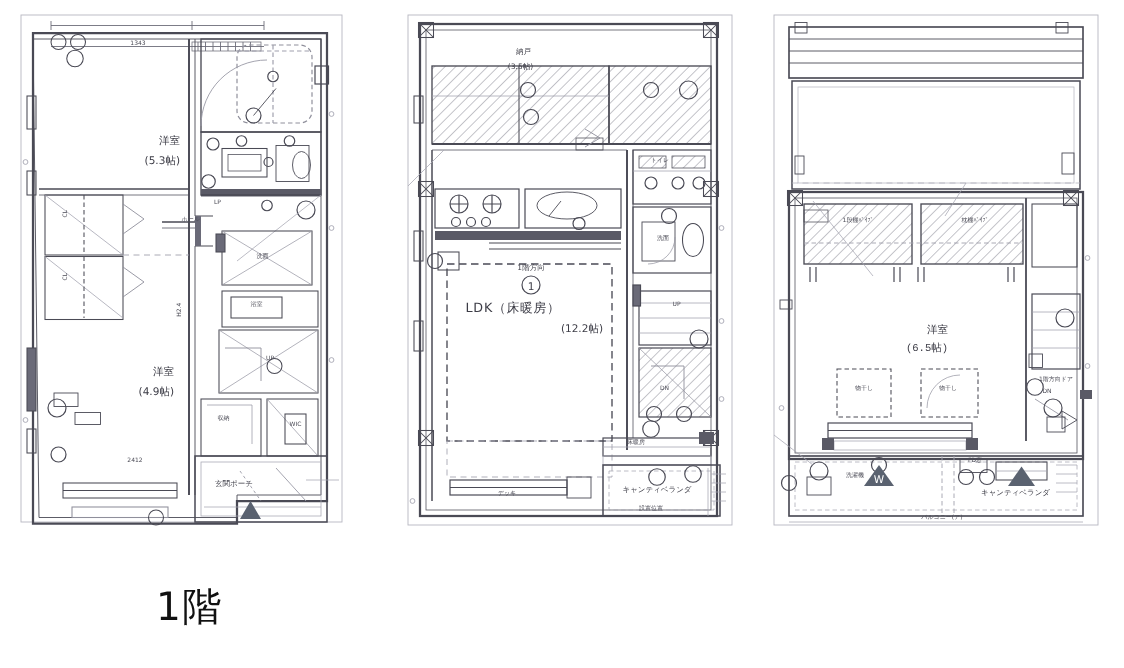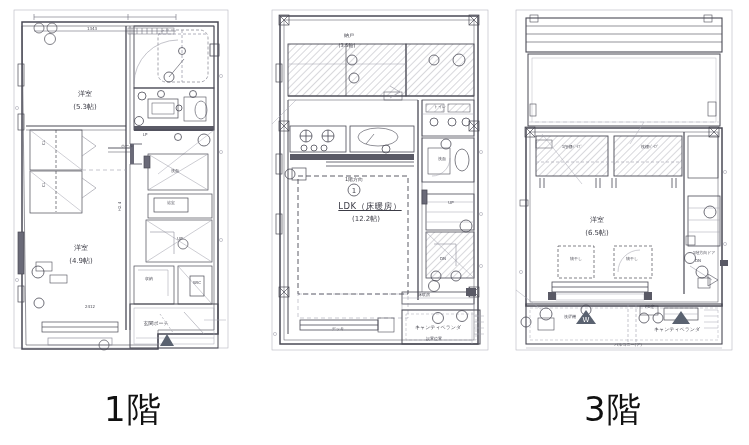--- a/index.html
+++ b/index.html
@@ -7,30 +7,30 @@
        font-family:"DejaVu Sans","Liberation Sans",sans-serif;color:#1a1a1a;}
   .sheet{position:relative;width:749px;height:445px;background:#fff;}
 
   .plan{position:absolute;top:4px;width:233px;height:352px;}
   .plan#plan1{left:8px;}
   .plan#plan2{left:266px;}
   .plan#plan3{left:512px;}
 
   .plan svg{display:block;width:100%;height:100%;}
 
-  .floorlabel{position:absolute;top:392px;font-size:34px;line-height:1;
+  .floorlabel{position:absolute;top:392px;font-size:26px;line-height:1;
       letter-spacing:1px;color:#111;font-family:"DejaVu Sans",sans-serif;}
   #lab1{left:104px;}
   #lab2{left:344px;}
   #lab3{left:584px;}
 
   
   .rmtxt{position:absolute;text-align:center;color:#3c3c46;
      font-family:"DejaVu Sans",sans-serif;line-height:1.25;white-space:pre;}
-  .rm-b{font-size:7px;}
+  .rm-b{font-size:7px;text-align:right;}
   .rm-c{font-size:5px;}
   .tiny{font-size:4px;color:#4a4a55;}
   .ldkname{font-size:8.5px;letter-spacing:.5px;}
 </style>
 </head>
 <body>
 
 <div class="sheet">
 
   <div class="plan" id="plan1">
@@ -350,21 +350,21 @@
       </g>
 
       <circle cx="88" cy="186" r="6" stroke="#4a4a55" fill="none" stroke-width=".8"></circle>
       <text x="88" y="189" font-size="7" text-anchor="middle" fill="#3c3c46" font-family="DejaVu Sans">1</text>
     </svg>
 
     <div class="rmtxt rm-c" style="left:58px;top:28px;width:50px;"><span>納戸</span></div>
     <div class="rmtxt rm-c" style="left:56px;top:38px;width:50px;"><span>(3.5帖)</span></div>
 
     <div class="rmtxt rm-c" style="left:57px;top:172px;width:62px;"><span>1階方向</span></div>
-    <div class="rmtxt ldkname" style="left:64px;top:197px;width:80px;text-decoration:underline;"><span>LDK（床暖房）</span></div>
+    <div class="rmtxt ldkname" style="left:36px;top:197px;width:80px;"><span>LDK（床暖房）</span></div>
     <div class="rmtxt rm-b" style="left:64px;top:211px;width:72px;"><span>(12.2帖)</span></div>
 
     <div class="rmtxt rm-c" style="left:134px;top:320px;width:76px;"><span>キャンティベランダ</span></div>
 
     <div class="rmtxt tiny" style="left:168px;top:252px;width:18px;"><span>DN</span></div>
     <div class="rmtxt tiny" style="left:176px;top:196px;width:18px;"><span>UP</span></div>
     <div class="rmtxt tiny" style="left:162px;top:152px;width:28px;"><span>洗面</span></div>
     <div class="rmtxt tiny" style="left:160px;top:100px;width:28px;"><span>トイレ</span></div>
     <div class="rmtxt tiny" style="left:138px;top:288px;width:40px;"><span>床暖房</span></div>
     <div class="rmtxt tiny" style="left:140px;top:332px;width:56px;"><span>設置位置</span></div>
@@ -475,31 +475,30 @@
         </g>
         <line x1="4" y1="286" x2="30" y2="306" stroke="#a6a6b2" stroke-width=".5"></line>
       </g>
 
       <polygon points="64,320 84,320 74,306" fill="#5a6270"></polygon>
       <text x="74" y="318" font-size="7" text-anchor="middle" fill="#ffffff" font-family="DejaVu Sans">W</text>
       <polygon points="160,320 178,320 169,307" fill="#5a6270"></polygon>
     </svg>
 
     <div class="rmtxt rm-b" style="left:50px;top:212px;width:70px;"><span>洋室</span></div>
-    <div class="rmtxt rm-b" style="left:50px;top:225px;width:70px;"><span>(6.5帖)</span></div>
+    <div class="rmtxt rm-b" style="left:50px;top:225px;width:70px;font-family:Liberation Mono, monospace;"><span>(6.5帖)</span></div>
 
     <div class="rmtxt rm-c" style="left:128px;top:322px;width:74px;"><span>キャンティベランダ</span></div>
 
     <div class="rmtxt tiny" style="left:38px;top:140px;width:44px;"><span>1段棚ﾊﾟｲﾌﾟ</span></div>
     <div class="rmtxt tiny" style="left:118px;top:140px;width:40px;"><span>枕棚ﾊﾟｲﾌﾟ</span></div>
     <div class="rmtxt tiny" style="left:48px;top:252px;width:32px;"><span>物干し</span></div>
     <div class="rmtxt tiny" style="left:104px;top:252px;width:32px;"><span>物干し</span></div>
     <div class="rmtxt tiny" style="left:176px;top:254px;width:20px;"><span>DN</span></div>
     <div class="rmtxt tiny" style="left:170px;top:246px;width:44px;"><span>1階方向ドア</span></div>
     <div class="rmtxt tiny" style="left:78px;top:338px;width:76px;"><span>バルコニー(ア)</span></div>
     <div class="rmtxt tiny" style="left:42px;top:310px;width:32px;"><span>洗濯機</span></div>
     <div class="rmtxt tiny" style="left:126px;top:300px;width:24px;"><span>FD窓</span></div>
   </div>
 
   <div class="floorlabel" id="lab1">1階</div>
-  <div class="floorlabel" id="lab3">3階</div>
 
 </div>
 
 </body></html>

